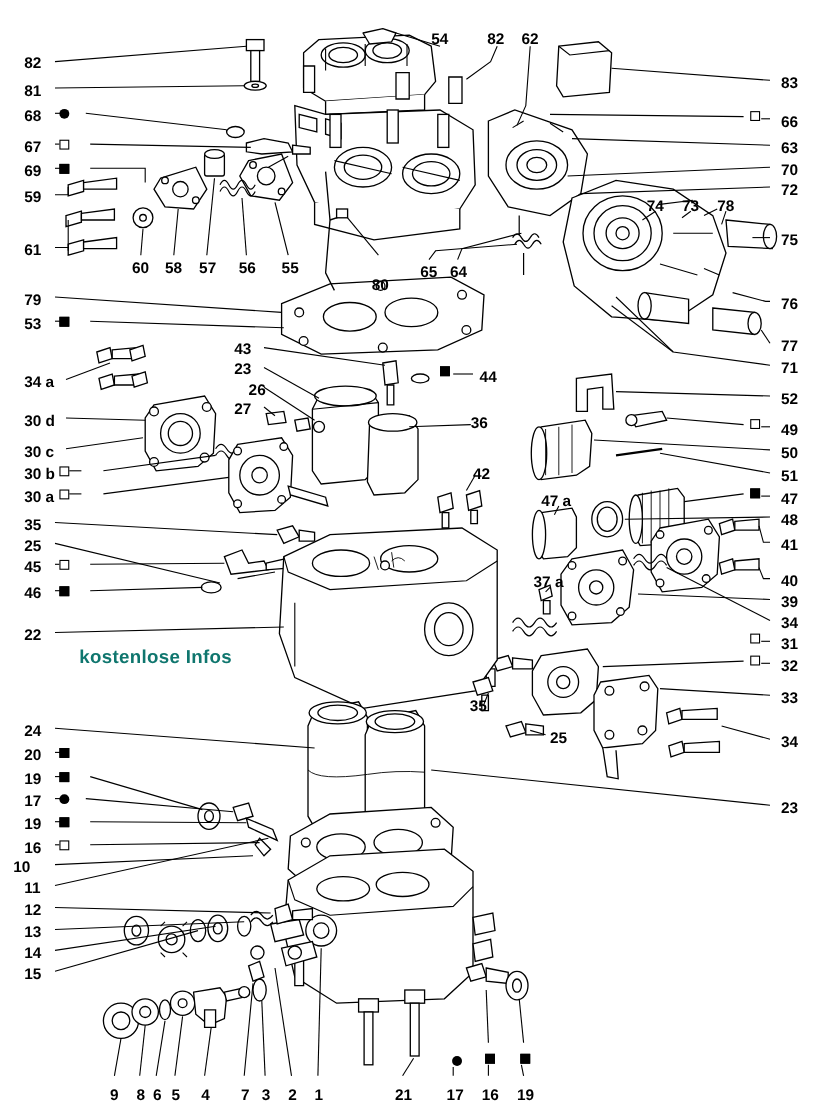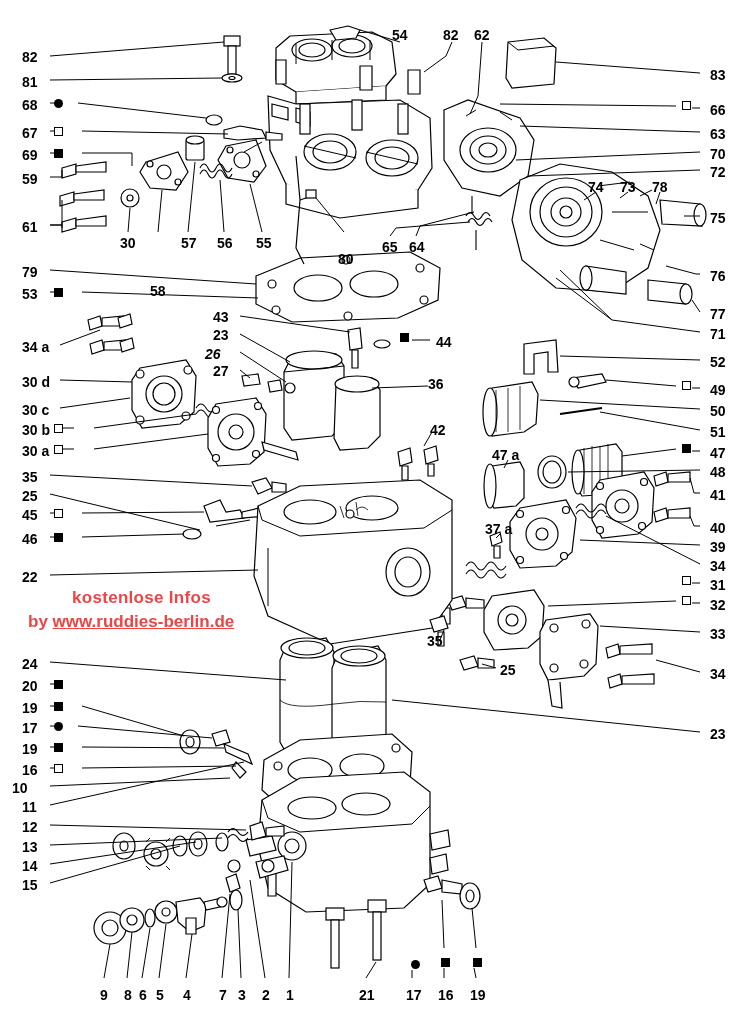--- a/index.html
+++ b/index.html
@@ -42,21 +42,21 @@
   }
   .marker.dot {
     width: 9px;
     height: 9px;
     border-radius: 50%;
     background: #000;
   }
   .watermark {
     position: absolute;
     font-weight: bold;
-    color: #ef4444;
+    color: #0f766e;
     white-space: nowrap;
   }
   #wm1 { left: 72px; top: 588px; font-size: 17px; letter-spacing: 0.3px; }
   #wm2 { left: 28px; top: 612px; font-size: 17px; }
   #wm2 .url { font-weight: bold; text-decoration: underline; }
   .art { position: absolute; }
   svg { display: block; }
 </style>
 </head>
 <body>
@@ -654,31 +654,31 @@
       <div class="callout" style="left: 710px; top: 127px;">63</div>
       <div class="callout" style="left: 710px; top: 147px;">70</div>
       <div class="callout" style="left: 710px; top: 165px;">72</div>
       <div class="callout" style="left: 588px; top: 180px;">74</div>
       <div class="callout" style="left: 620px; top: 180px;">73</div>
       <div class="callout" style="left: 652px; top: 180px;">78</div>
       <div class="callout" style="left: 710px; top: 211px;">75</div>
       <div class="callout" style="left: 710px; top: 269px;">76</div>
       <div class="callout" style="left: 710px; top: 307px;">77</div>
       <div class="callout" style="left: 710px; top: 327px;">71</div>
-      <div class="callout" style="left: 120px; top: 236px;">30</div>
-      <div class="callout" style="left: 150px; top: 236px; margin-top: 48px;">58</div>
+      <div class="callout" style="left: 120px; top: 236px;">60</div>
+      <div class="callout" style="left: 150px; top: 236px;">58</div>
       <div class="callout" style="left: 181px; top: 236px;">57</div>
       <div class="callout" style="left: 217px; top: 236px;">56</div>
       <div class="callout" style="left: 256px; top: 236px;">55</div>
       <div class="callout" style="left: 338px; top: 252px;">80</div>
       <div class="callout" style="left: 382px; top: 240px;">65</div>
       <div class="callout" style="left: 409px; top: 240px;">64</div>
       <div class="callout" style="left: 213px; top: 310px;">43</div>
       <div class="callout" style="left: 213px; top: 328px;">23</div>
-      <div class="callout" style="left: 205px; top: 347px; font-style: italic;">26</div>
+      <div class="callout" style="left: 226px; top: 347px;">26</div>
       <div class="callout" style="left: 213px; top: 364px;">27</div>
       <div class="callout" style="left: 436px; top: 335px;">44</div>
       <div class="marker sq-fill" style="left: 400px; top: 333px;"></div>
       <div class="callout" style="left: 428px; top: 377px;">36</div>
       <div class="callout" style="left: 430px; top: 423px;">42</div>
       <div class="callout" style="left: 710px; top: 355px;">52</div>
       <div class="callout" style="left: 710px; top: 383px;">49</div>
       <div class="marker sq-open" style="left: 682px; top: 381px;"></div>
       <div class="callout" style="left: 710px; top: 404px;">50</div>
       <div class="callout" style="left: 710px; top: 425px;">51</div>
@@ -712,18 +712,14 @@
       <div class="callout" style="left: 359px; top: 988px;">21</div>
       <div class="callout" style="left: 406px; top: 988px;">17</div>
       <div class="marker dot" style="left: 411px; top: 960px;"></div>
       <div class="callout" style="left: 438px; top: 988px;">16</div>
       <div class="marker sq-fill" style="left: 441px; top: 958px;"></div>
       <div class="callout" style="left: 470px; top: 988px;">19</div>
       <div class="marker sq-fill" style="left: 473px; top: 958px;"></div>
     </div>
 
   <div class="watermark" id="wm1">kostenlose  Infos</div>
-  <div class="watermark" id="wm2">
-    <span>by</span>
-    <span class="url">www.ruddies-berlin.de</span>
-  </div>
 
 </div>
 
 </body></html>

